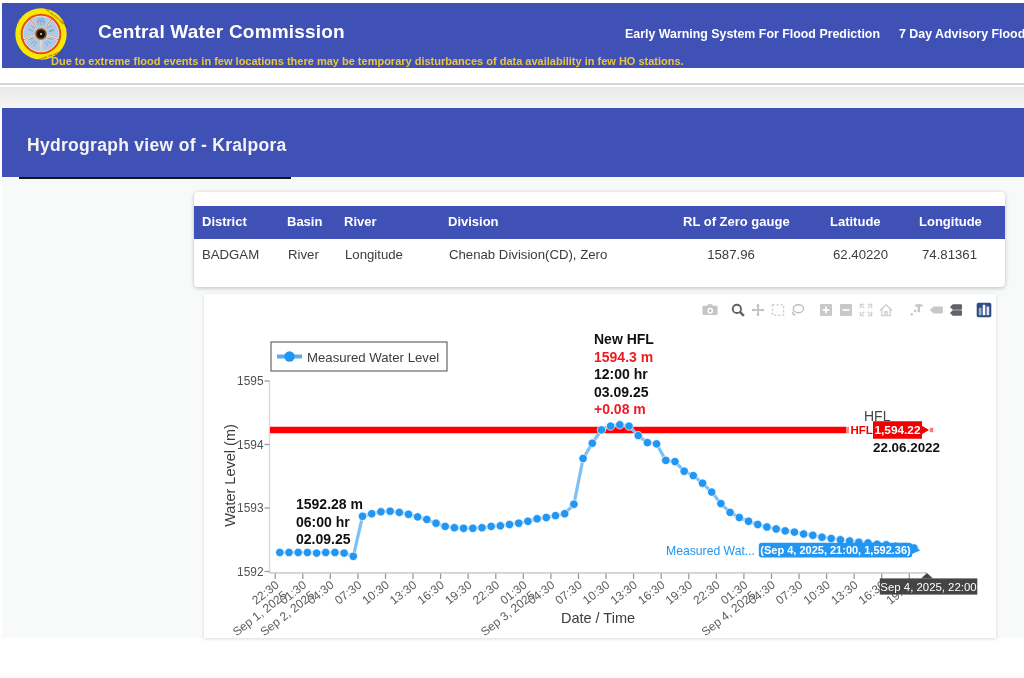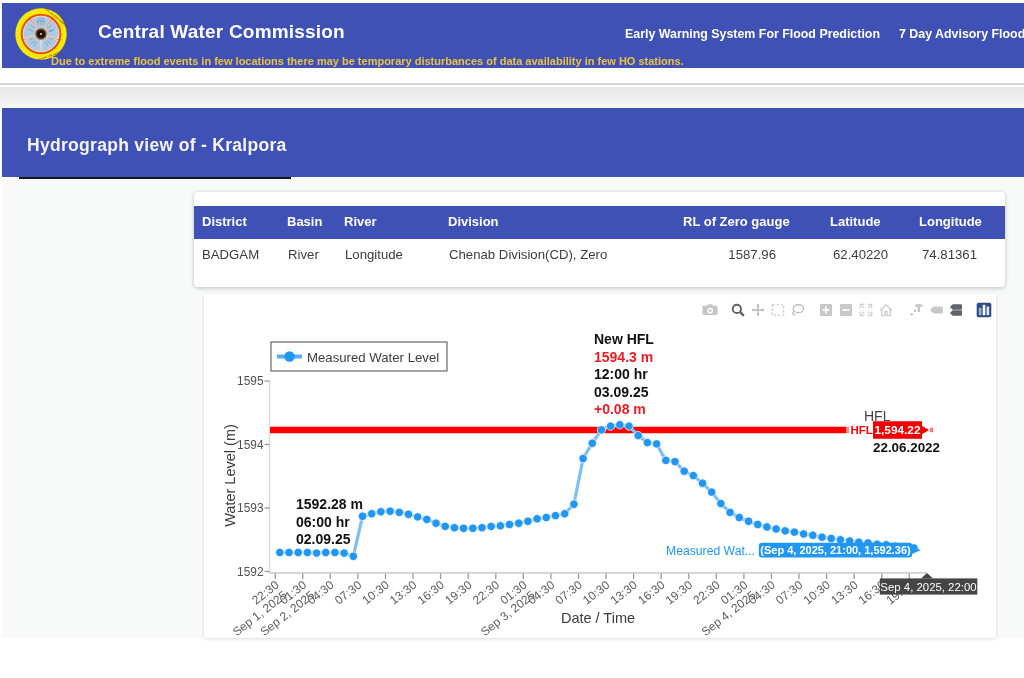--- a/index.html
+++ b/index.html
@@ -53,21 +53,21 @@
 <div class="abs" style="left:287px;top:214px;color:#ffffff;font-size:13px;font-weight:bold">Basin</div>
 <div class="abs" style="left:344px;top:214px;color:#ffffff;font-size:13px;font-weight:bold">River</div>
 <div class="abs" style="left:448px;top:214px;color:#ffffff;font-size:13px;font-weight:bold">Division</div>
 <div class="abs" style="left:683px;top:214px;color:#ffffff;font-size:13px;font-weight:bold">RL of Zero gauge</div>
 <div class="abs" style="left:830px;top:214px;color:#ffffff;font-size:13px;font-weight:bold">Latitude</div>
 <div class="abs" style="left:919px;top:214px;color:#ffffff;font-size:13px;font-weight:bold">Longitude</div>
 <div class="abs" style="left:202px;top:247px;color:#3c3c3c;font-size:13.2px">BADGAM</div>
 <div class="abs" style="left:288px;top:247px;color:#3c3c3c;font-size:13.2px">River</div>
 <div class="abs" style="left:345px;top:247px;color:#3c3c3c;font-size:13.2px">Longitude</div>
 <div class="abs" style="left:449px;top:247px;color:#3c3c3c;font-size:13.2px">Chenab Division(CD), Zero</div>
-<div class="abs" style="left:686px;top:247px;width:90px;text-align:right;color:#3c3c3c;font-size:13.2px">1587.96</div>
+<div class="abs" style="left:686px;top:247px;width:90px;text-align:center;color:#3c3c3c;font-size:13.2px">1587.96</div>
 <div class="abs" style="left:833px;top:247px;color:#3c3c3c;font-size:13.2px">62.40220</div>
 <div class="abs" style="left:922px;top:247px;color:#3c3c3c;font-size:13.2px">74.81361</div>
 
 <div class="abs" style="left:204px;top:294px;width:792px;height:344px;background:#ffffff;box-shadow:0 1px 3px rgba(0,0,0,0.15)"></div>
 
 <svg class="abs" style="left:0;top:0" width="1024" height="678" viewBox="0 0 1024 678" font-family="Liberation Sans, sans-serif">
 
   <g transform="translate(710,310) scale(0.86)" fill="#c3c5c7" stroke="#c3c5c7">
       <g stroke="none">
         <path d="M-7.5,-4.8 h4 l1.3,-2 h4.4 l1.3,2 h4 a1.3,1.3 0 0 1 1.3,1.3 v8 a1.3,1.3 0 0 1 -1.3,1.3 h-15 a1.3,1.3 0 0 1 -1.3,-1.3 v-8 a1.3,1.3 0 0 1 1.3,-1.3 z"></path>

